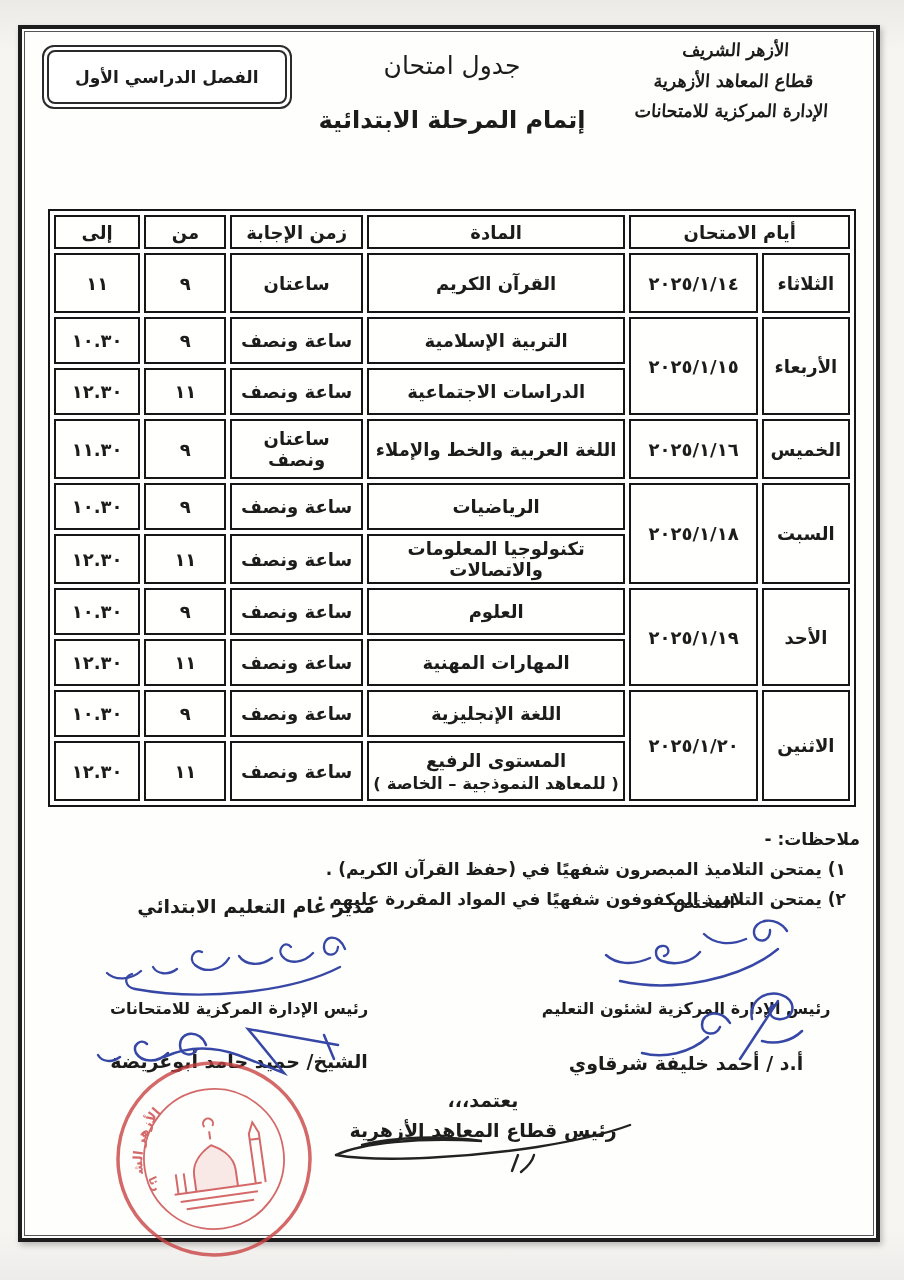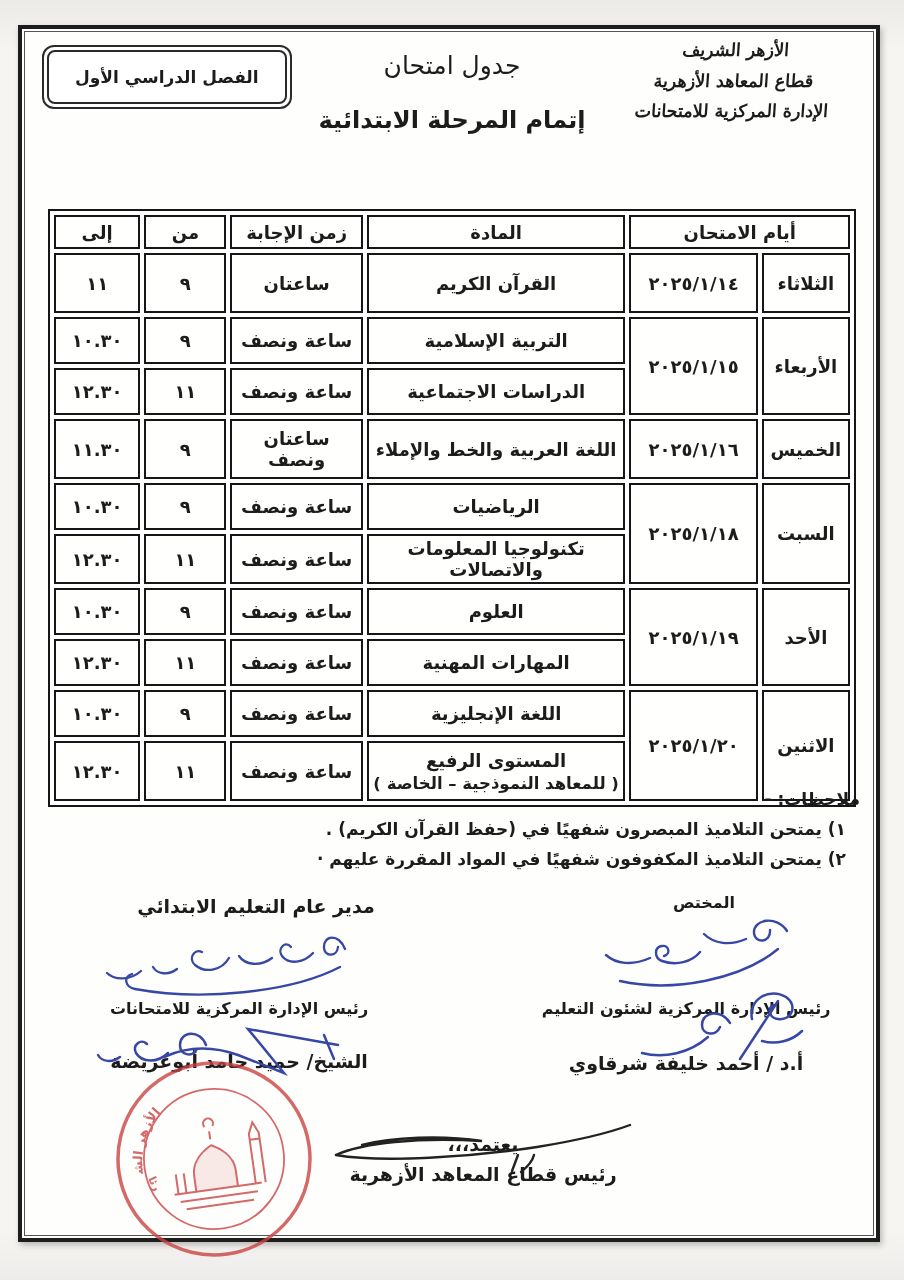--- a/index.html
+++ b/index.html
@@ -51,21 +51,21 @@
   table.sched th, table.sched td {
     border:2px solid #161616; text-align:center; vertical-align:middle;
     font-weight:bold; font-size:18px; padding:2px 4px; background:#fffffe;
   }
   table.sched th { height:34px; font-size:18px; }
   td.c-date { direction:ltr; font-size:17px; letter-spacing:.5px; }
   td.c-num  { direction:ltr; font-size:18px; }
   .sub2 { font-size:16.5px; margin-top:3px; }
 
   
-  .notes { position:absolute; right:16px; top:756px; font-weight:bold; font-size:17px; line-height:1.75;margin-left:15px; }
+  .notes { position:absolute; right:16px; top:796px; font-weight:bold; font-size:17px; line-height:1.75;margin-left:15px; }
   .notes .n-item { padding-right:14px; white-space:nowrap; }
 
   
   .sigblock { position:absolute; text-align:center; font-weight:bold; }
   .sigblock .s-title { font-size:16px; white-space:nowrap; }
   .sigblock .s-name  { font-size:19px; white-space:nowrap; }
   svg.sig { position:absolute; overflow:visible; pointer-events:none; }
 
   .stamp { position:absolute; left:90px; top:1028px; width:204px; height:204px; transform:rotate(-8deg); opacity:.88; }
 </style>
@@ -227,21 +227,21 @@
     <div class="s-name" style="margin-top:32px">الشيخ/ حميد حامد أبوعريضة</div>
   </div>
   <svg class="sig" style="left:66px; top:986px;" width="280" height="92" viewBox="0 0 280 92">
     <g fill="none" stroke="#3747a6" stroke-width="2.5" stroke-linecap="round">
       <path d="M250,30 L160,14 L196,58 L150,40 c-28,-10 -52,-8 -74,2"></path>
       <path d="M118,30 c-6,-16 -26,-14 -26,0 c0,10 12,13 17,4 m-29,4 c-10,10 -26,10 -32,0 c-4,-8 5,-15 11,-9 m-27,13 c-8,6 -18,5 -22,-2"></path>
       <path d="M236,20 l10,24"></path>
     </g>
   </svg>
 
-  <div class="sigblock" style="left:296px; top:1060px; width:330px;margin-top:44px;">
+  <div class="sigblock" style="left:296px; top:1060px; width:330px;">
     <div class="s-title" style="font-size:19px">يعتمد،،،</div>
     <div class="s-title" style="font-size:19px; margin-top:8px">رئيس قطاع المعاهد الأزهرية</div>
   </div>
   <svg class="sig" style="left:300px; top:1086px;" width="320" height="62" viewBox="0 0 320 62">
     <g fill="none" stroke="#222" stroke-width="2.4" stroke-linecap="round">
       <path d="M14,40 C60,48 150,42 215,32 C258,25 292,16 308,10"></path>
       <path d="M14,40 C40,28 96,22 160,26 C120,20 70,22 40,30"></path>
       <path d="M196,40 l-6,16 m22,-16 c-2,8 -8,13 -13,17"></path>
     </g>
   </svg>

